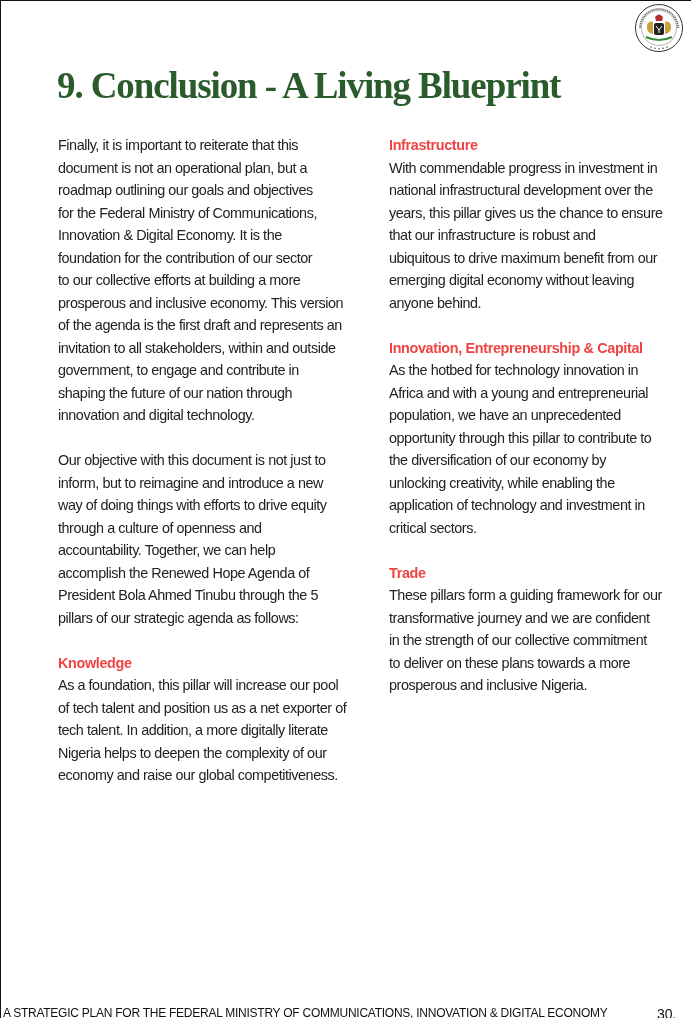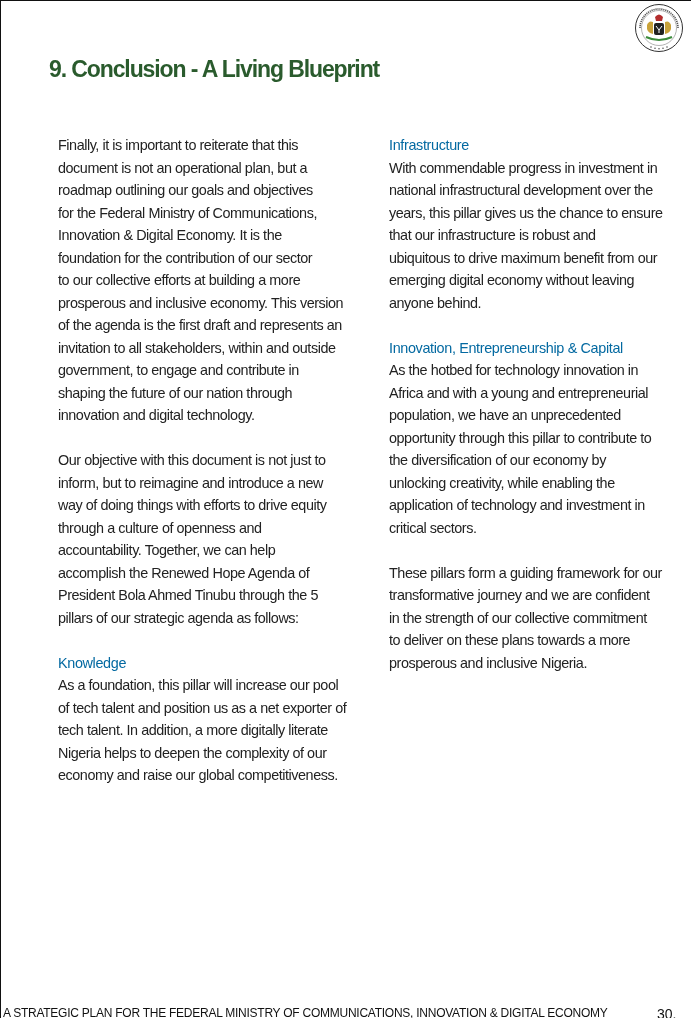--- a/index.html
+++ b/index.html
@@ -27,24 +27,24 @@
     position: absolute;
     left: 634px;
     top: 3px;
     width: 50px;
     height: 50px;
   }
   .title {
     position: absolute;
     left: 45px;
     top: 52px;
-    margin: 4px;
-    font-family: Liberation Sans, sans-serif;
+    margin: 12px;
+    font-family: Liberation Serif, serif;
     font-weight: 700;
-    font-size: 23px;
+    font-size: 37px;
     letter-spacing: -1.1px;
     color: #2a5b2d;
     white-space: nowrap;
   }
   .col {
     position: absolute;
     top: 134px;
     font-size: 14.4px;
     line-height: 22.5px;
     letter-spacing: -0.45px;
@@ -53,24 +53,24 @@
   }
   .col-left { left: 38px; width: 305px; }
   .col-right { left: 369px; width: 290px; }
   .col p {
     margin: 0 0 22.5px 0;
     white-space: pre-line;
   }
   .col h3 {
     margin: 0;
     font-size: 14.4px;
-    font-weight: 400;
+    font-weight: 700;
     line-height: 22.5px;
     letter-spacing: -0.35px;
-    color: #0369a1;
+    color: #ef4444;
   }
   .email-link {
     color: #7b3fa6;
     font-weight: 700;
     text-decoration: underline;
     text-underline-offset: 2px;
   }
   .footer-text {
     position: absolute;
     left: 3px;
@@ -166,20 +166,21 @@
 Africa and with a young and entrepreneurial
 population, we have an unprecedented
 opportunity through this pillar to contribute to
 the diversification of our economy by
 unlocking creativity, while enabling the
 application of technology and investment in
 critical sectors.</p>
   </div>
 
   <div>
+    <h3>Trade</h3>
   </div>
 
   <p>These pillars form a guiding framework for our
 transformative journey and we are confident
 in the strength of our collective commitment
 to deliver on these plans towards a more
 prosperous and inclusive Nigeria.</p>
 </div>
 
 <div class="footer-text">A STRATEGIC PLAN FOR THE FEDERAL MINISTRY OF COMMUNICATIONS, INNOVATION &amp; DIGITAL ECONOMY</div>

